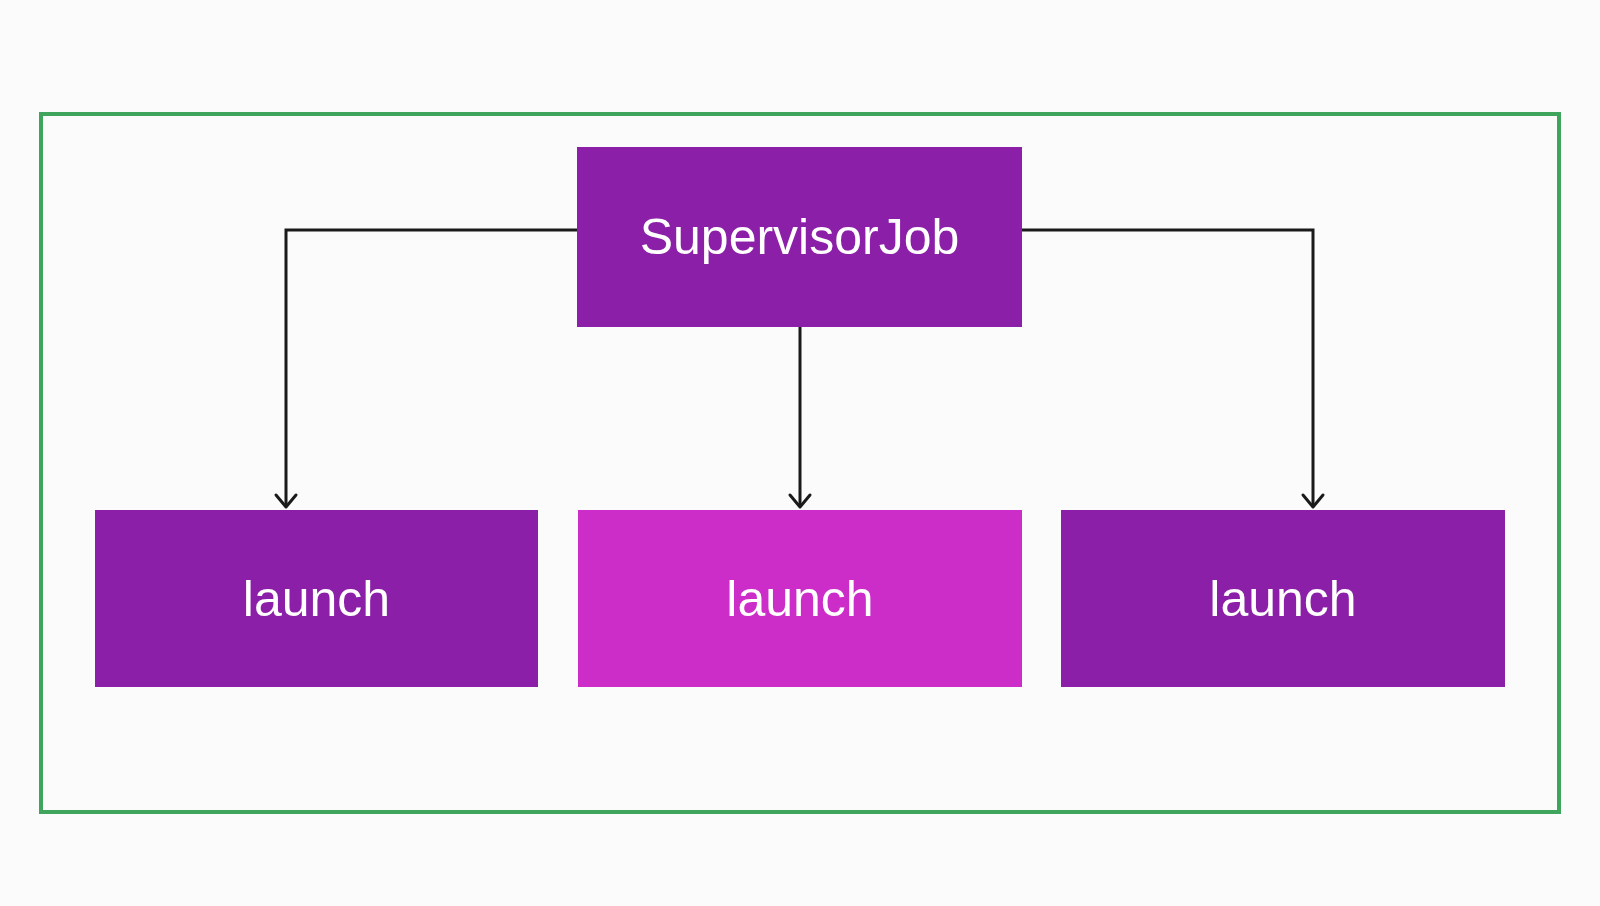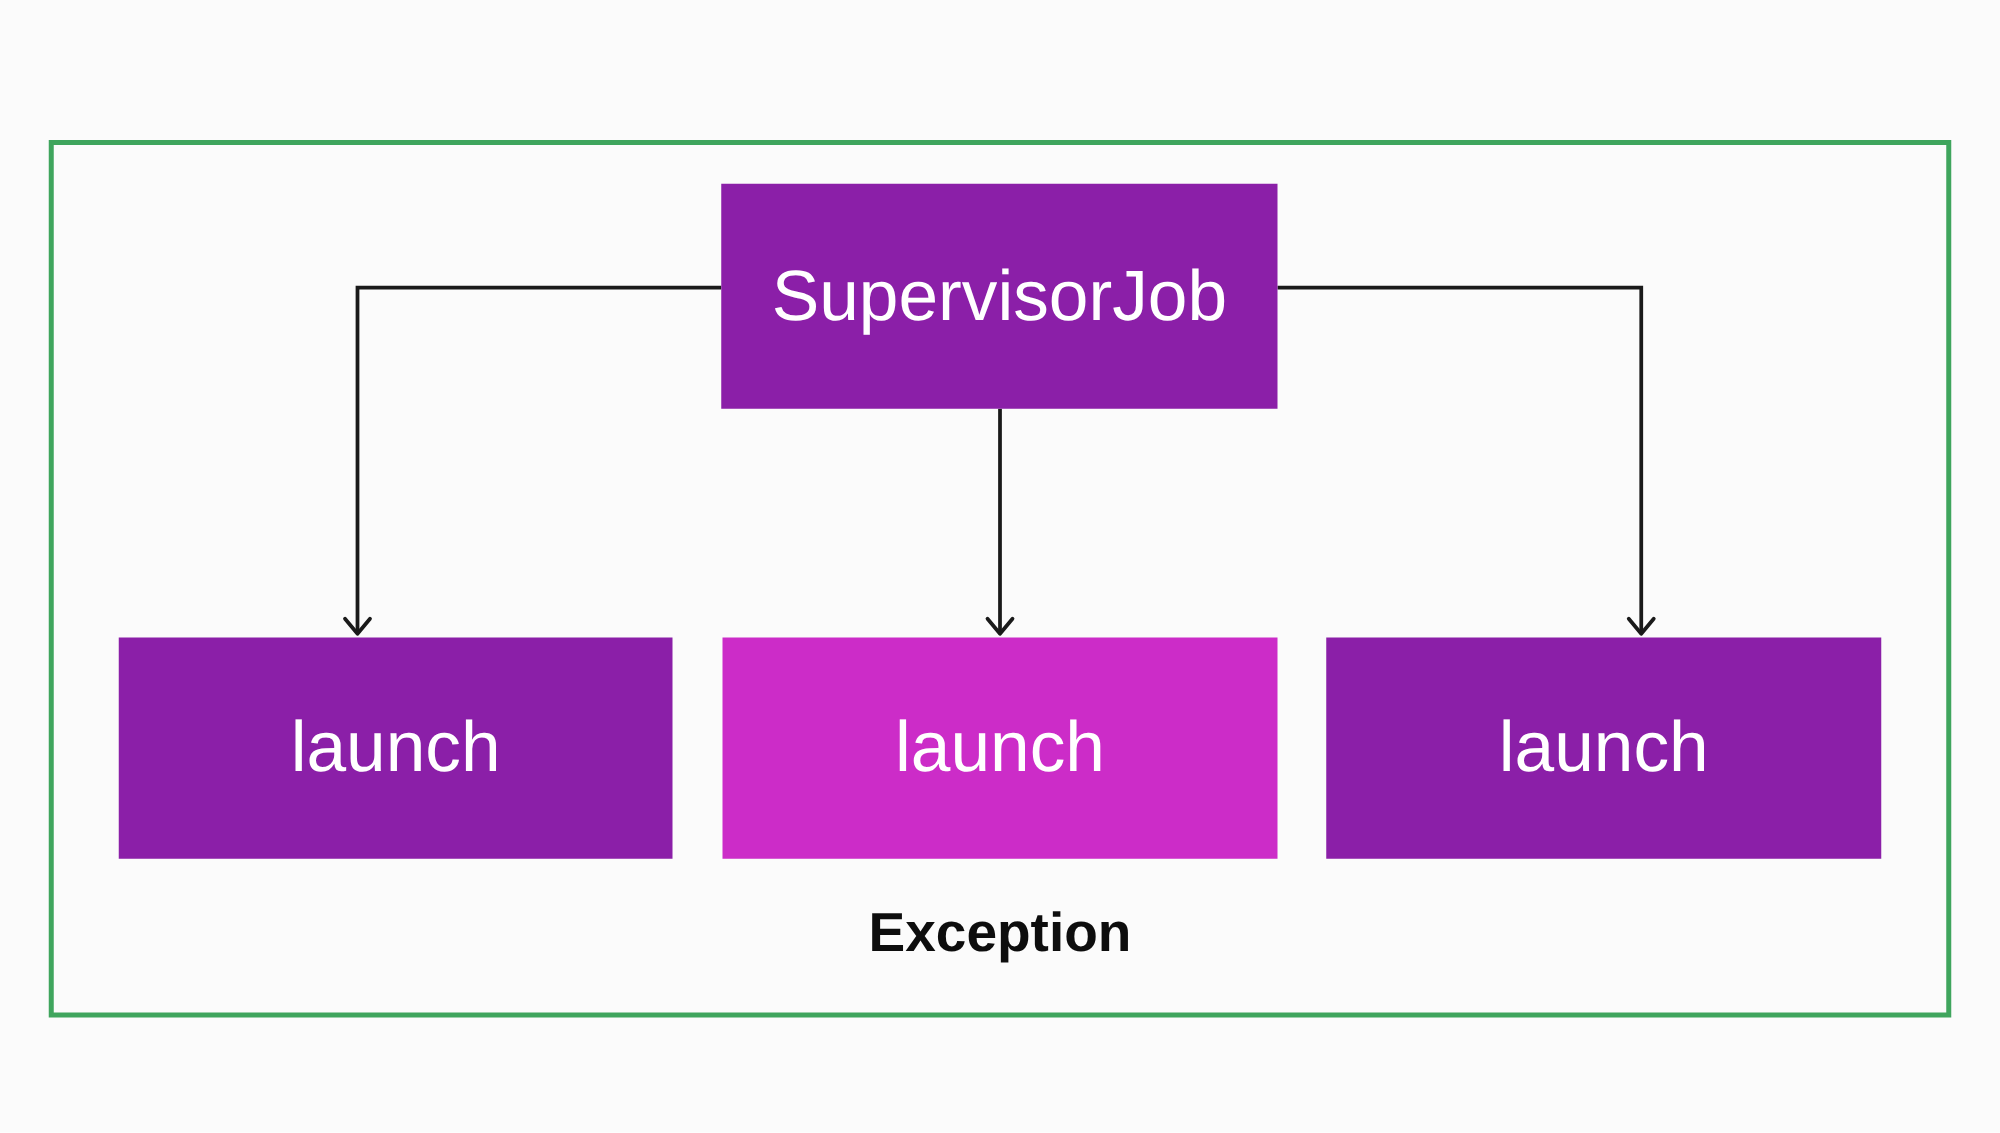--- a/index.html
+++ b/index.html
@@ -43,21 +43,21 @@
     width: 1600px;
     height: 906px;
     pointer-events: none;
   }
   .node {
     position: absolute;
     display: flex;
     align-items: center;
     justify-content: center;
     color: #ffffff;
-    font-size: 57px;
+    font-size: 50px;
     font-weight: 500;
     line-height: 1;
     user-select: none;
   }
   .node-supervisor { left: 577px; top: 147px; width: 445px; height: 180px; }
   .node-launch-left { left: 95px; top: 510px; width: 443px; height: 177px; }
   .node-launch-middle { left: 578px; top: 510px; width: 444px; height: 177px; }
   .node-launch-right { left: 1061px; top: 510px; width: 444px; height: 177px; }
   .exception {
     position: absolute;
@@ -100,15 +100,14 @@
   </div>
 
   <div class="node node-launch-middle" data-bind-style="background-color:colors.node_magenta;color:colors.node_text" style="background-color: rgb(204, 44, 200); color: rgb(255, 255, 255);">
     <span data-bind="nodes.launch_middle.label">launch</span>
   </div>
 
   <div class="node node-launch-right" data-bind-style="background-color:colors.node_purple;color:colors.node_text" style="background-color: rgb(139, 31, 168); color: rgb(255, 255, 255);">
     <span data-bind="nodes.launch_right.label">launch</span>
   </div>
 
-  <div class="exception" data-bind="annotation.exception_label">Exception</div>
 
 </div>
 
 </body></html>

